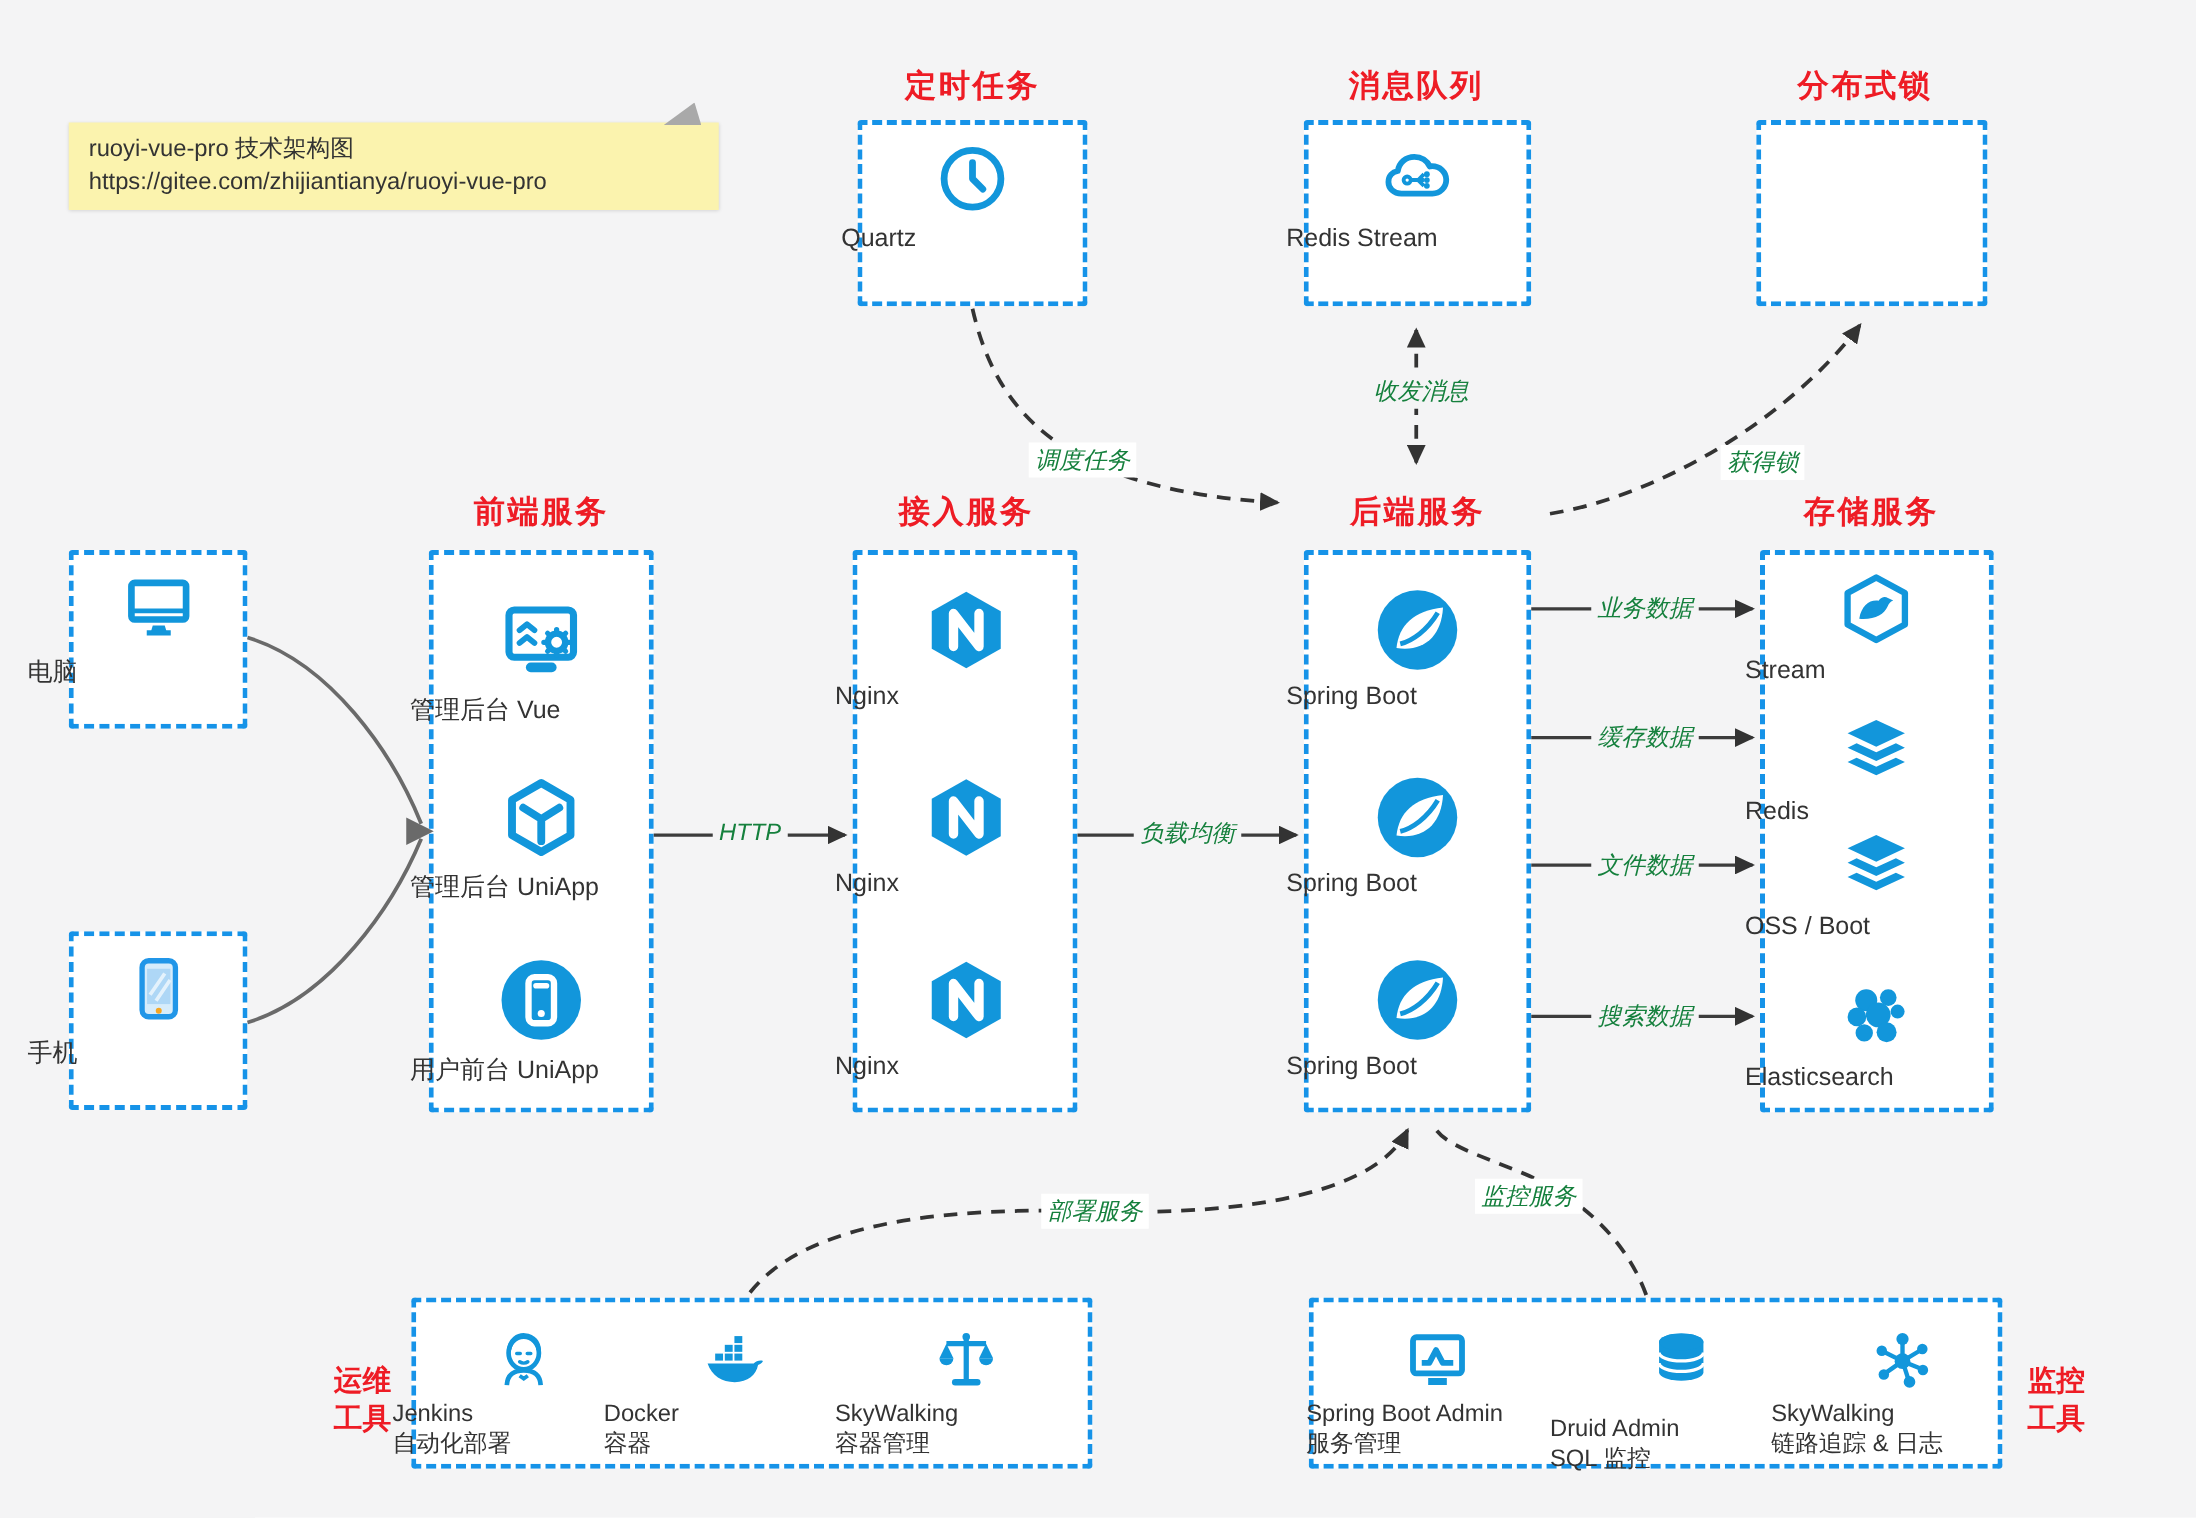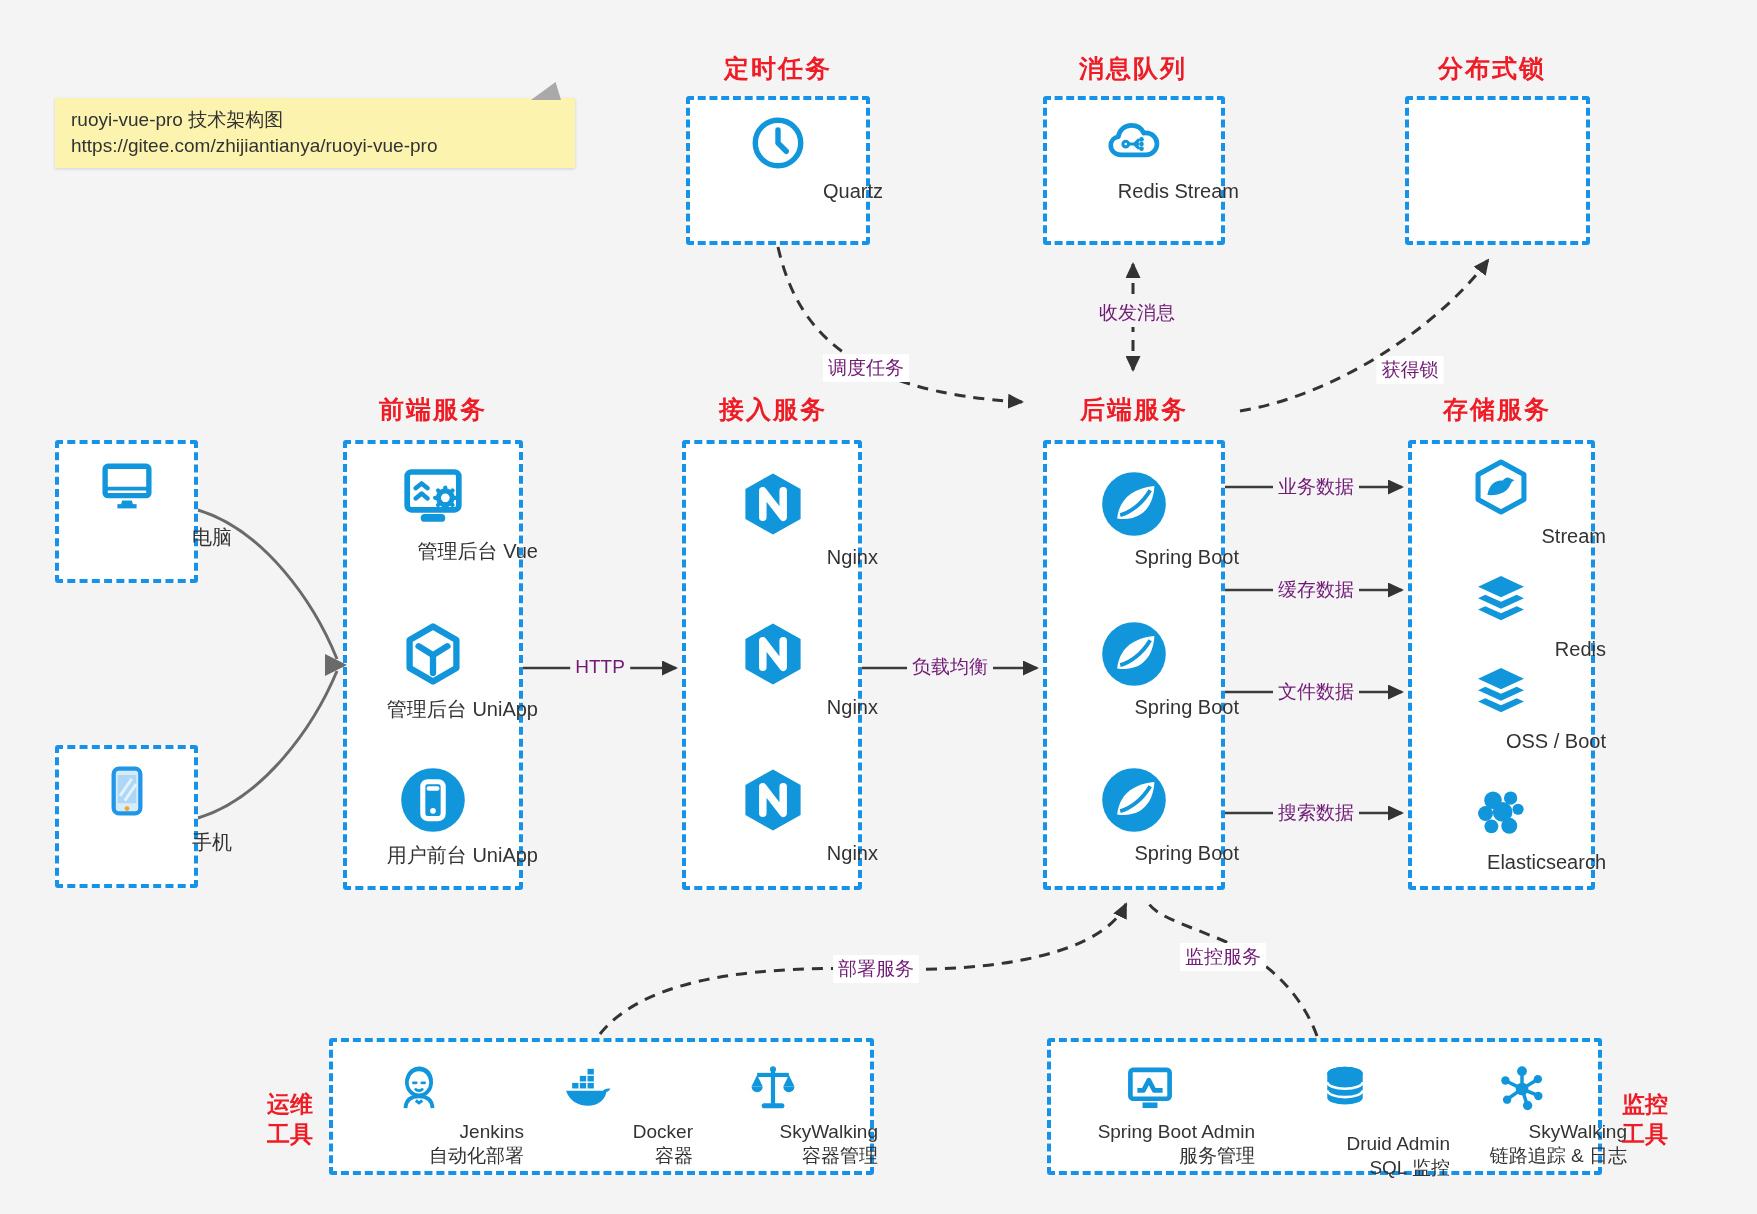--- a/index.html
+++ b/index.html
@@ -3,27 +3,27 @@
 <meta charset="utf-8">
 <style>
   html,body{margin:0;padding:0;}
   .stage{position:relative;width:1757px;height:1214px;background:#f4f4f5;overflow:hidden;
          font-family:"Liberation Sans",sans-serif;color:#333;}
   .dbox{position:absolute;box-sizing:border-box;border:4px dashed #1693e8;background:#fff;border-radius:3px;z-index:2;}
   .rtitle{position:absolute;transform:translate(-50%,-50%);color:#ee1c25;font-size:25px;font-weight:bold;
           letter-spacing:2px;white-space:nowrap;z-index:6;}
   .side-title{position:absolute;color:#ee1c25;font-size:23px;font-weight:bold;line-height:30px;
           text-align:center;width:70px;z-index:6;}
-  .node{position:absolute;width:210px;transform:translateX(-50%);text-align:right;z-index:4;}
+  .node{position:absolute;width:210px;transform:translateX(-50%);text-align:left;z-index:4;}
   .node .lbl{margin-top:6px;font-size:20px;color:#333;white-space:nowrap;}
   .node .sub{font-size:19px;color:#333;line-height:24px;white-space:nowrap;}
   .ic{display:block;margin:0 auto;}
   .ic56{width:56px;height:56px;} .ic62{width:62px;height:62px;} .ic64{width:64px;height:64px;} .ic72{width:72px;height:72px;}
-  .elabel{position:absolute;transform:translate(-50%,-50%);font-size:19px;color:#701a75;background:#f4f4f5;
-          padding:1px 5px;white-space:nowrap;z-index:7;}
+  .elabel{position:absolute;transform:translate(-50%,-50%);font-size:19px;color:#15803d;background:#f4f4f5;
+          padding:1px 5px;white-space:nowrap;z-index:7;font-style:italic;}
   .elabel.white{background:#fff;}
   svg.edges{position:absolute;left:0;top:0;z-index:5;pointer-events:none;}
   .note{position:absolute;left:55px;top:98px;width:520px;height:70px;background:#fbf3ae;z-index:3;
         box-shadow:0 1px 3px rgba(0,0,0,.15);}
   .note .ntext{padding:9px 0 0 16px;font-size:19px;line-height:26px;color:#333;}
   .note-fold{position:absolute;right:14px;top:-16px;width:30px;height:18px;background:#a9a9a9;
         clip-path:polygon(0 100%,100% 100%,82% 0);}
 </style>
 </head>
 <body>
@@ -111,21 +111,21 @@
     <svg class="ic ic64" viewBox="0 0 24 24">
       <rect x="7" y="3.6" width="10" height="16.8" rx="2" fill="#d6ecfb" stroke="#2196e8" stroke-width="1.6"></rect>
       <rect x="8.5" y="6" width="7" height="10.6" fill="#aed7f6"></rect>
       <path d="M9.4 13.8 L13.8 7.4 M11.2 15.6 L15.4 9.4" stroke="#e4f2fc" stroke-width="1.1"></path>
       <circle cx="12" cy="18.6" r="0.9" fill="#f5a623"></circle>
     </svg>
     <div class="lbl">手机</div>
   </div>
 
   <div class="dbox" style="left:343px;top:440px;width:180px;height:450px"></div>
-  <div class="node" style="left:433px;top:460px">
+  <div class="node" style="left:433px;top:476px">
     <svg class="ic ic72" viewBox="0 0 24 24">
       <rect x="3.4" y="4" width="17.2" height="12.6" rx="1.4" fill="none" stroke="#1296db" stroke-width="1.9"></rect>
       <path d="M6.2 9.4 L8.2 7.8 L10.2 9.4 M6.2 12.8 L8.2 11.2 L10.2 12.8" fill="none" stroke="#1296db" stroke-width="1.5" stroke-linecap="round" stroke-linejoin="round"></path>
       <circle cx="16.1" cy="12.6" r="2.3" fill="#fff" stroke="#1296db" stroke-width="1.7"></circle>
       <path d="M16.1 9.2 V10.3 M16.1 14.9 V16 M12.7 12.6 H13.8 M18.4 12.6 H19.5 M13.7 10.2 L14.5 11 M18.5 10.2 L17.7 11 M13.7 15 L14.5 14.2 M18.5 15 L17.7 14.2" stroke="#1296db" stroke-width="1.4" stroke-linecap="round"></path>
       <path d="M9.2 19.3 H14.8" stroke="#1296db" stroke-width="2.6" stroke-linecap="round"></path>
     </svg>
     <div class="lbl">管理后台 Vue</div>
   </div>
   <div class="node" style="left:433px;top:618px">

